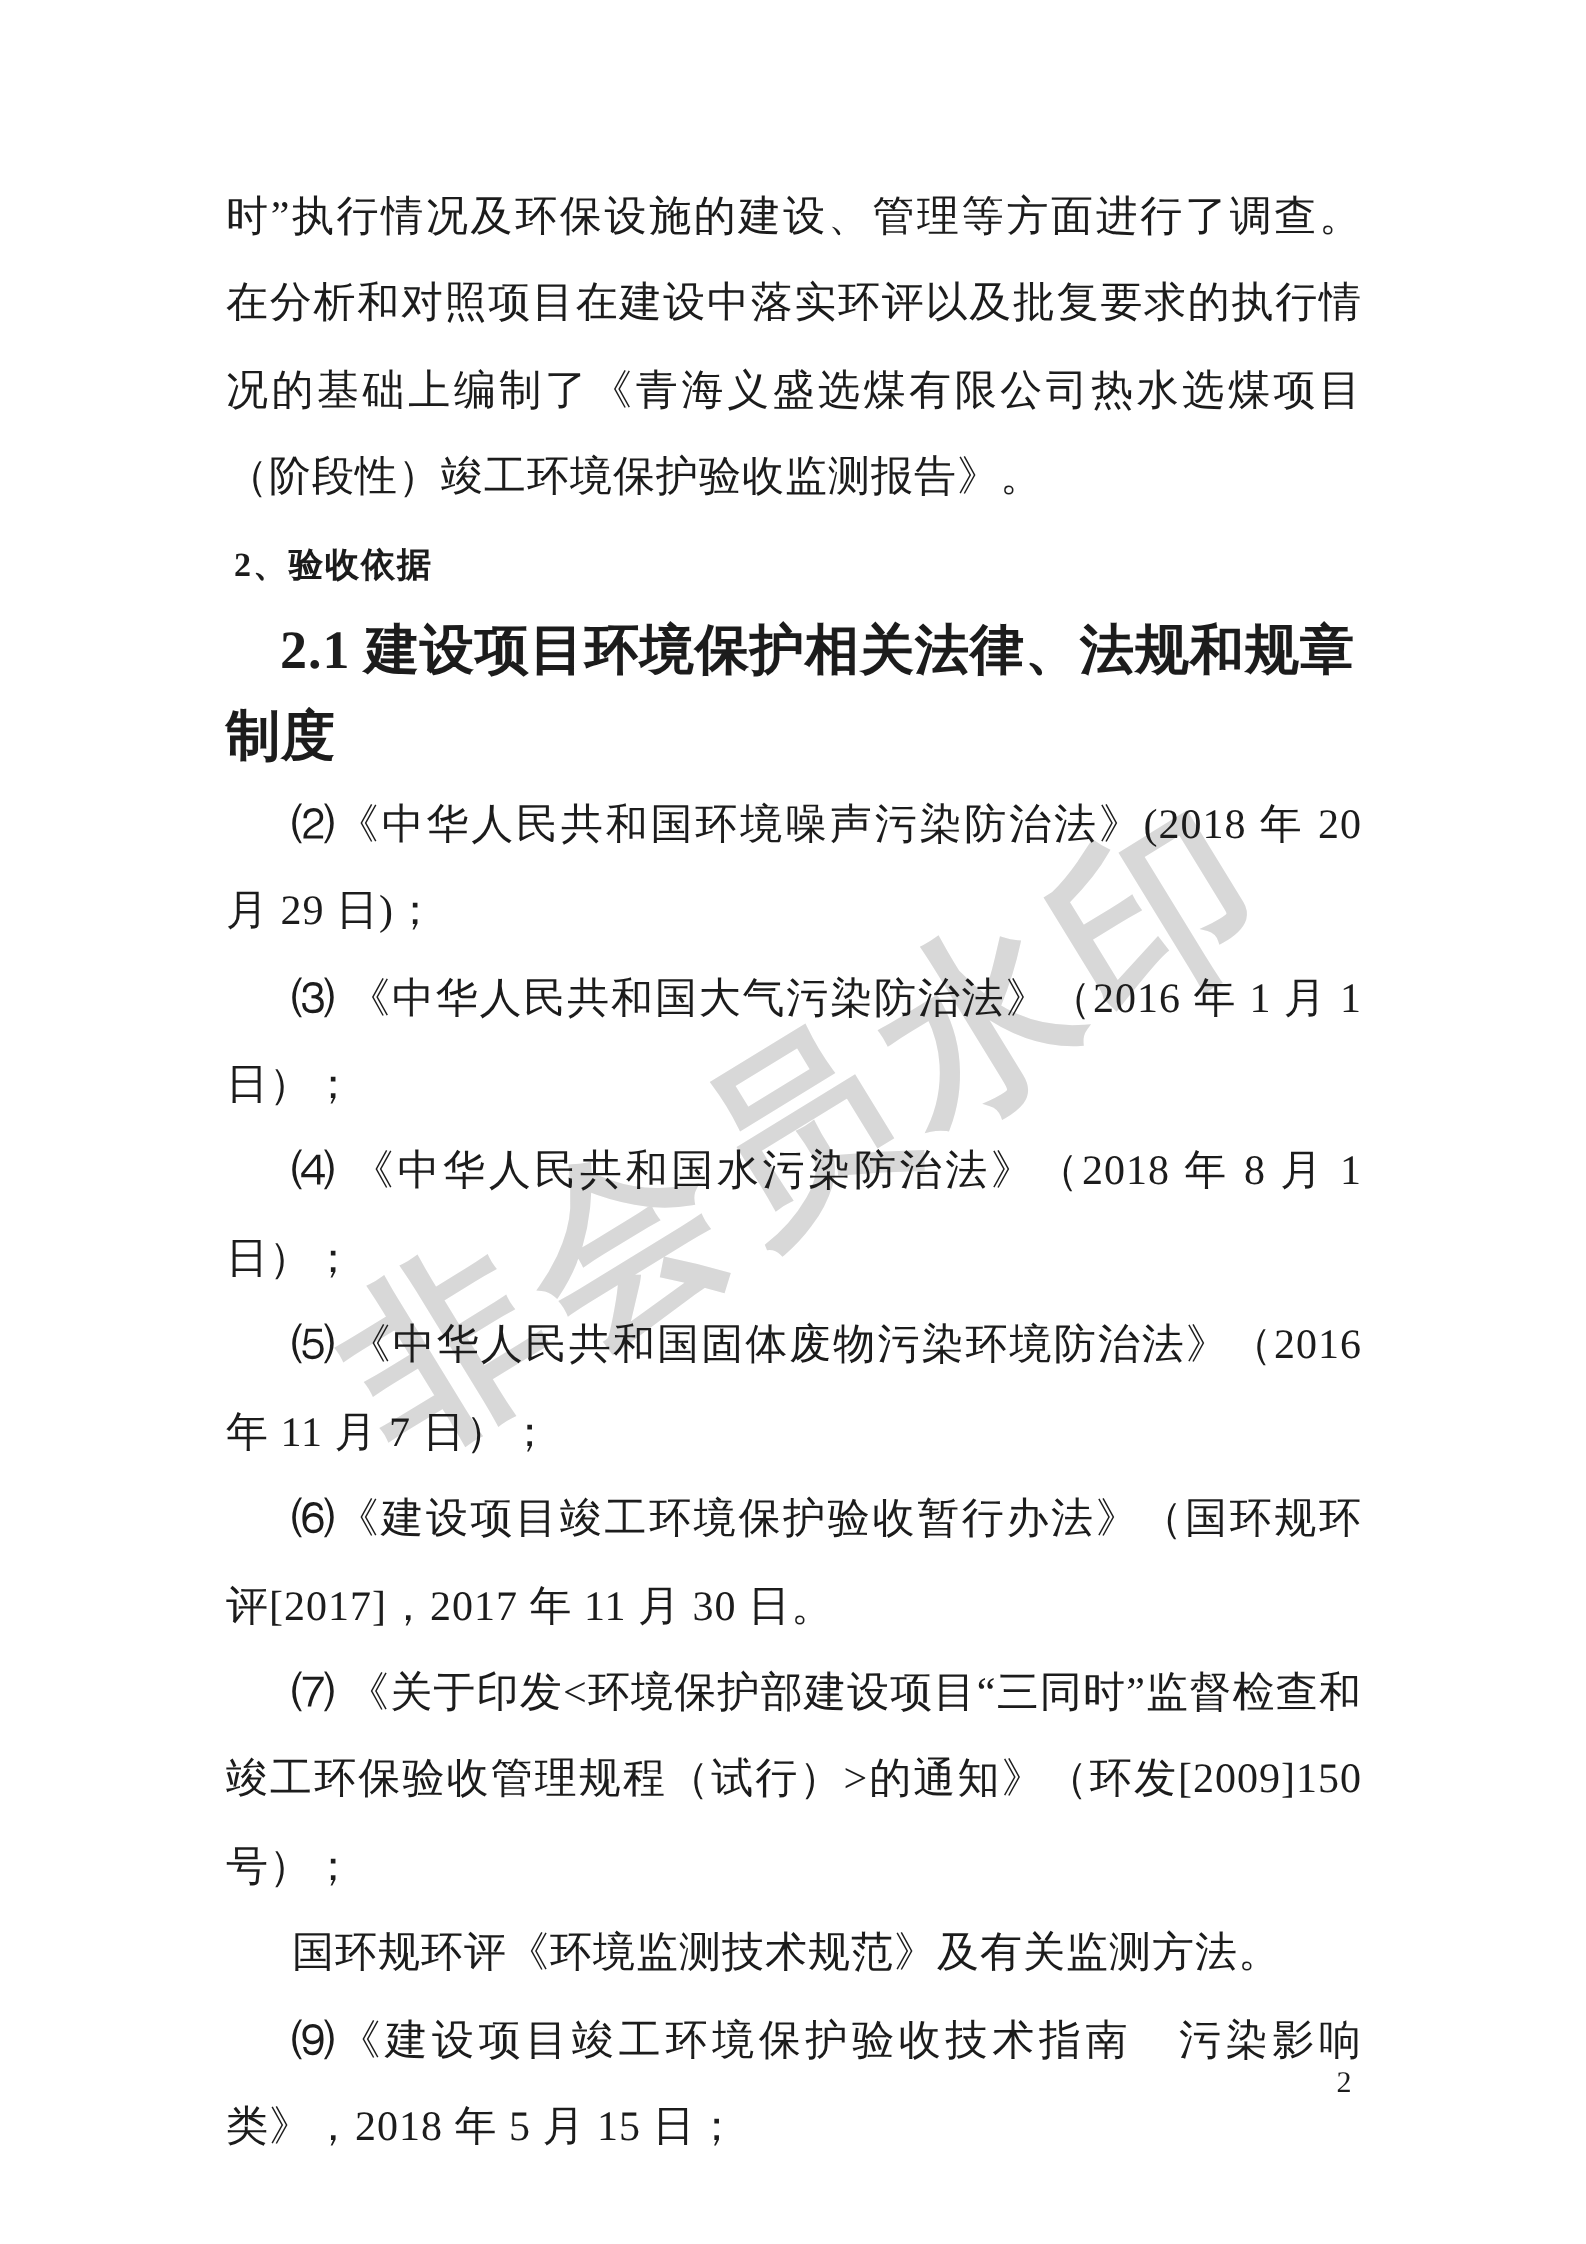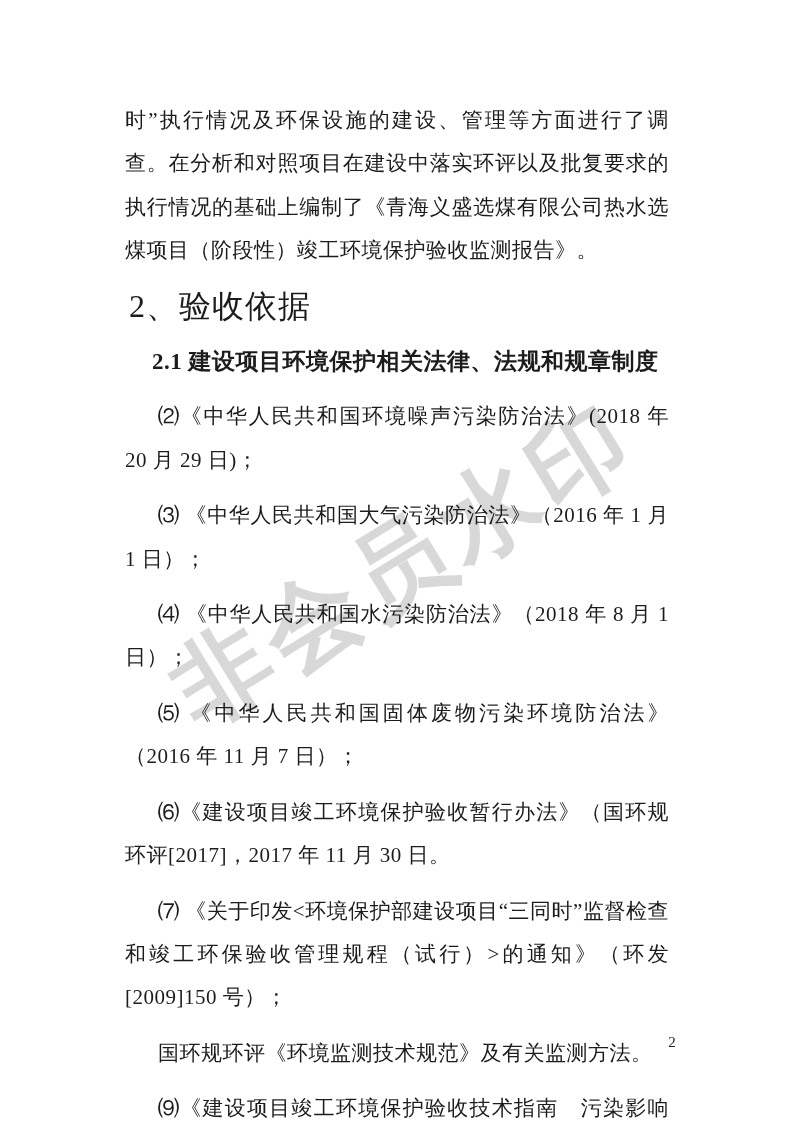--- a/index.html
+++ b/index.html
@@ -31,42 +31,42 @@
     user-select: none;
   }
   .content {
     position: absolute;
     left: 113px;
     right: 112px;
     top: 87px;
     z-index: 1;
   }
   .content p, .content h1, .content h2 {
-    margin: 12px;
+    margin: 0;
     padding: 0;
   }
   .body-par {
     font-size: 21px;
     line-height: 43.4px;
     text-align: justify;
     text-justify: inter-character;
     letter-spacing: 0.5px;
   }
   .continued {
     text-indent: 0;
   }
   .section-heading {
-    font-size: 32px;
-    font-weight: 400;
+    font-size: 17px;
+    font-weight: 700;
     line-height: 43.4px;
     text-indent: 4px;
     letter-spacing: 1px;
   }
   .subsection-heading {
-    font-size: 23px;
+    font-size: 27px;
     font-weight: 700;
     line-height: 43.4px;
     text-indent: 27px;
     letter-spacing: 0.5px;
   }
   .list-par {
     font-size: 21px;
     line-height: 43.4px;
     text-align: justify;
     text-justify: inter-character;

